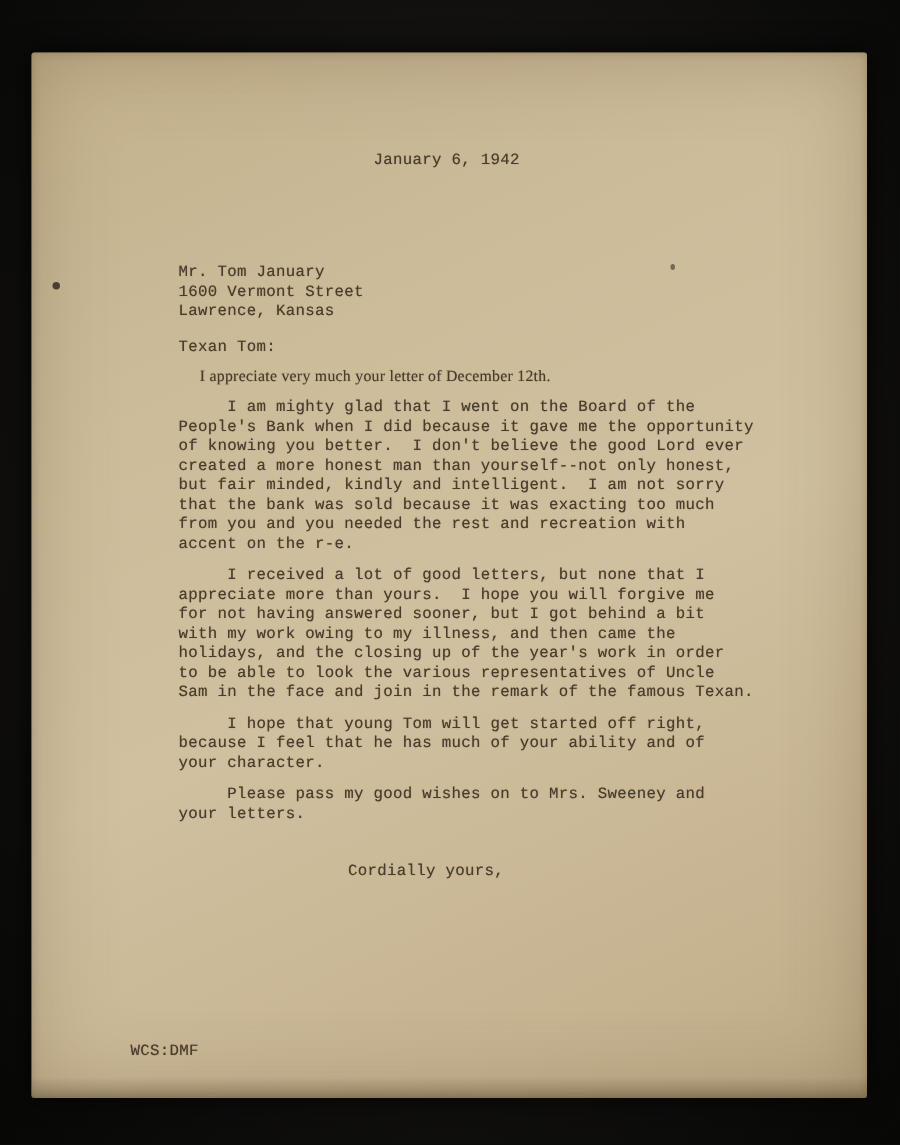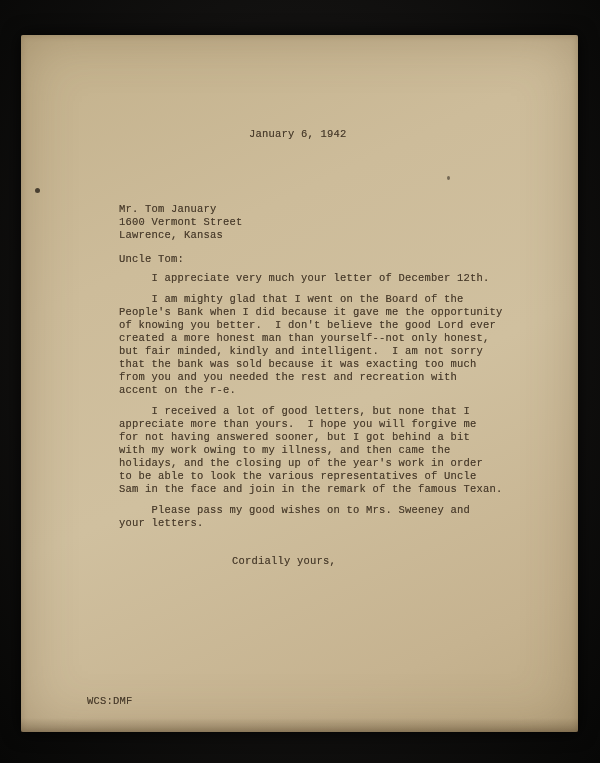--- a/index.html
+++ b/index.html
@@ -29,21 +29,21 @@
       inset 0 0 6px rgba(70,52,26,0.25);
     border-radius: 2px;
   }
   .content {
     position: absolute;
     left: 0;
     top: 0;
     width: 100%;
     height: 100%;
     box-sizing: border-box;
-    padding-top: 93px;
+    padding-top: 66px;
     font-size: 10.5px;
     line-height: 13px;
     color: #493c2c;
     letter-spacing: 0.2px;
     text-shadow: 0 0 0.6px rgba(64,50,32,0.55);
   }
   .date-line {
     margin: 0 0 0 228px;
     white-space: pre;
   }
@@ -57,20 +57,21 @@
   .salutation {
     margin-top: 11px;
     white-space: pre;
   }
   .para {
     margin: 0 0 8px 0;
     white-space: pre-wrap;
   }
   .para.first {
     margin-top: 6px;
+    font-family: Liberation Serif, serif;
   }
   .closing {
     margin: 25px 0 0 113px;
     white-space: pre;
   }
   .reference {
     position: absolute;
     left: 66px;
     top: 660px;
     white-space: pre;
@@ -104,41 +105,44 @@
     <div class="content">
       <div class="date-line">January 6, 1942</div>
 
       <div class="body-block">
         <div class="address">
           <div>Mr. Tom January</div>
           <div>1600 Vermont Street</div>
           <div>Lawrence, Kansas</div>
         </div>
 
-        <div class="salutation">Uncle Tom:</div>
+        <div class="salutation">Texan Tom:</div>
 
         <p class="para first">     I appreciate very much your letter of December 12th.</p>
 
         <p class="para">     I am mighty glad that I went on the Board of the
 People's Bank when I did because it gave me the opportunity
 of knowing you better.  I don't believe the good Lord ever
 created a more honest man than yourself--not only honest,
 but fair minded, kindly and intelligent.  I am not sorry
 that the bank was sold because it was exacting too much
 from you and you needed the rest and recreation with
 accent on the r-e.</p>
 
         <p class="para">     I received a lot of good letters, but none that I
 appreciate more than yours.  I hope you will forgive me
 for not having answered sooner, but I got behind a bit
 with my work owing to my illness, and then came the
 holidays, and the closing up of the year's work in order
 to be able to look the various representatives of Uncle
 Sam in the face and join in the remark of the famous Texan.</p>
 
+        <p class="para">     I hope that young Tom will get started off right,
+because I feel that he has much of your ability and of
+your character.</p>
 
         <p class="para">     Please pass my good wishes on to Mrs. Sweeney and
 your letters.</p>
 
         <div class="closing">Cordially yours,</div>
       </div>
 
       <div class="reference">WCS:DMF</div>
     </div>
 

